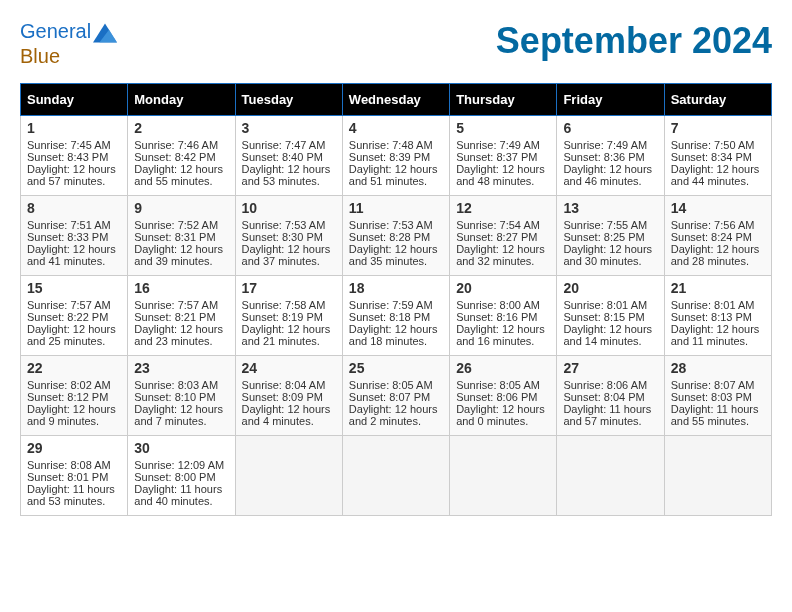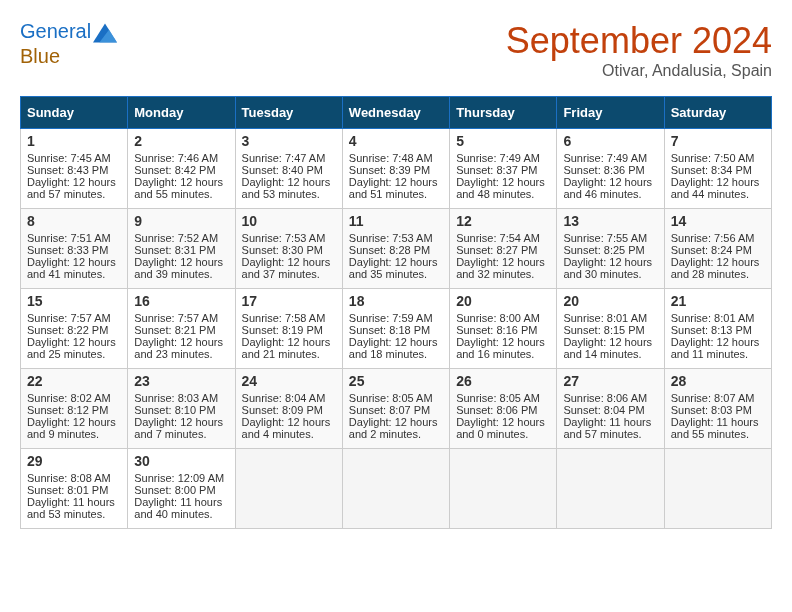--- a/index.html
+++ b/index.html
@@ -32,34 +32,34 @@
     .logo-icon {
       width: 24px;
       height: 24px;
       margin-left: 2px;
     }
     .title-area {
       text-align: right;
     }
     .month-title {
       font-size: 36px;
-      font-weight: normal;
-      color: #c2410c;
+      font-weight: bold;
+      color: #0369a1;
     }
     .location {
       font-size: 16px;
       color: #555;
     }
     table {
       width: 100%;
       border-collapse: collapse;
       table-layout: fixed;
     }
     th {
-      background-color: #0c4a6e;
+      background-color: #000000;
       color: #fff;
       text-align: left;
       padding: 8px 6px;
       font-size: 13px;
       font-weight: bold;
       border: 1px solid #1a6fc4;
     }
     td {
       border: 1px solid #ccc;
       vertical-align: top;
@@ -91,21 +91,20 @@
       <div class="logo-text">
         <span>General</span><svg class="logo-icon" viewBox="0 0 30 24" fill="none" xmlns="http://www.w3.org/2000/svg" style="display:inline-block;vertical-align:middle;">
             <polygon points="0,24 15,0 30,24" fill="#1a6fc4"></polygon>
             <polygon points="8,24 20,8 30,24" fill="#4a9fe4" opacity="0.7"></polygon>
           </svg><br><span style="color:#a16207;">Blue</span>
       </div>
     </div>
   </div>
   <div class="title-area">
     <div class="month-title">September 2024</div>
-    <div class="location">Otivar, Andalusia, Spain</div>
   </div>
 </div>
 
 <table>
   <thead>
     <tr>
       <th>Sunday</th>
       <th>Monday</th>
       <th>Tuesday</th>
       <th>Wednesday</th>

